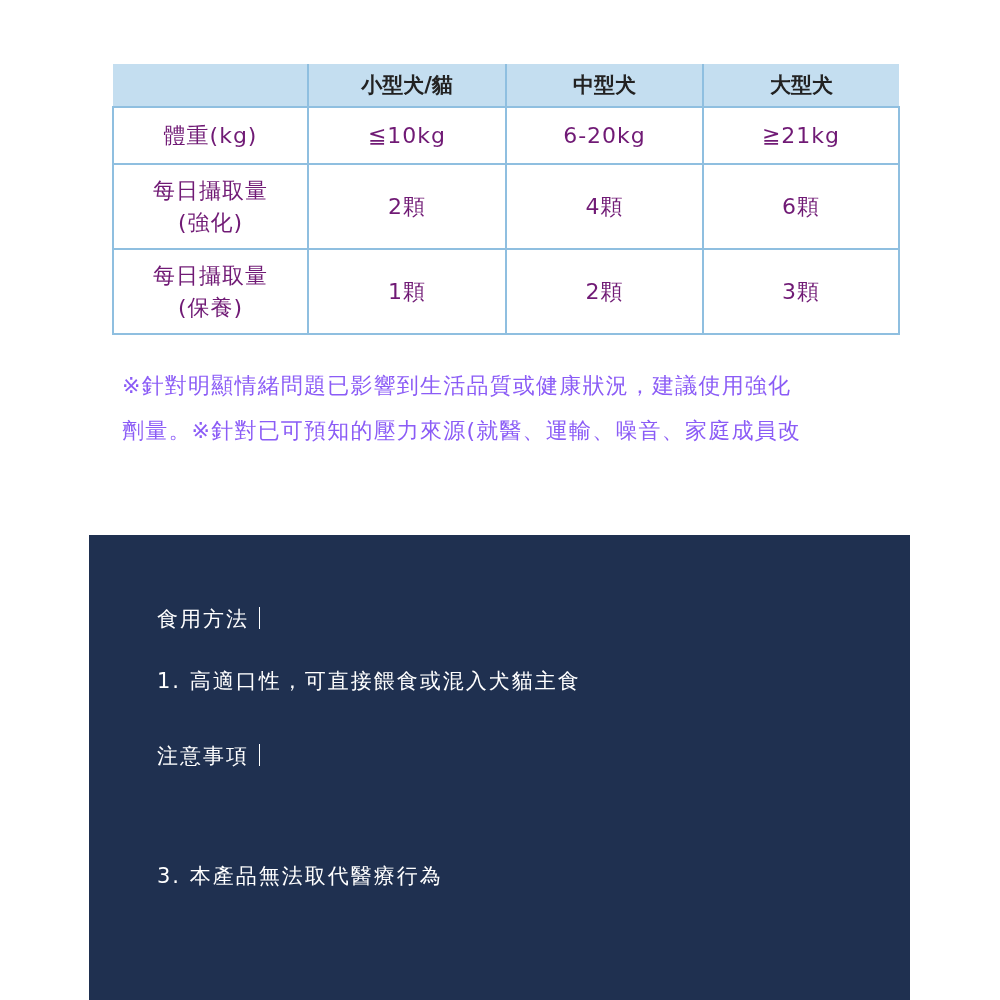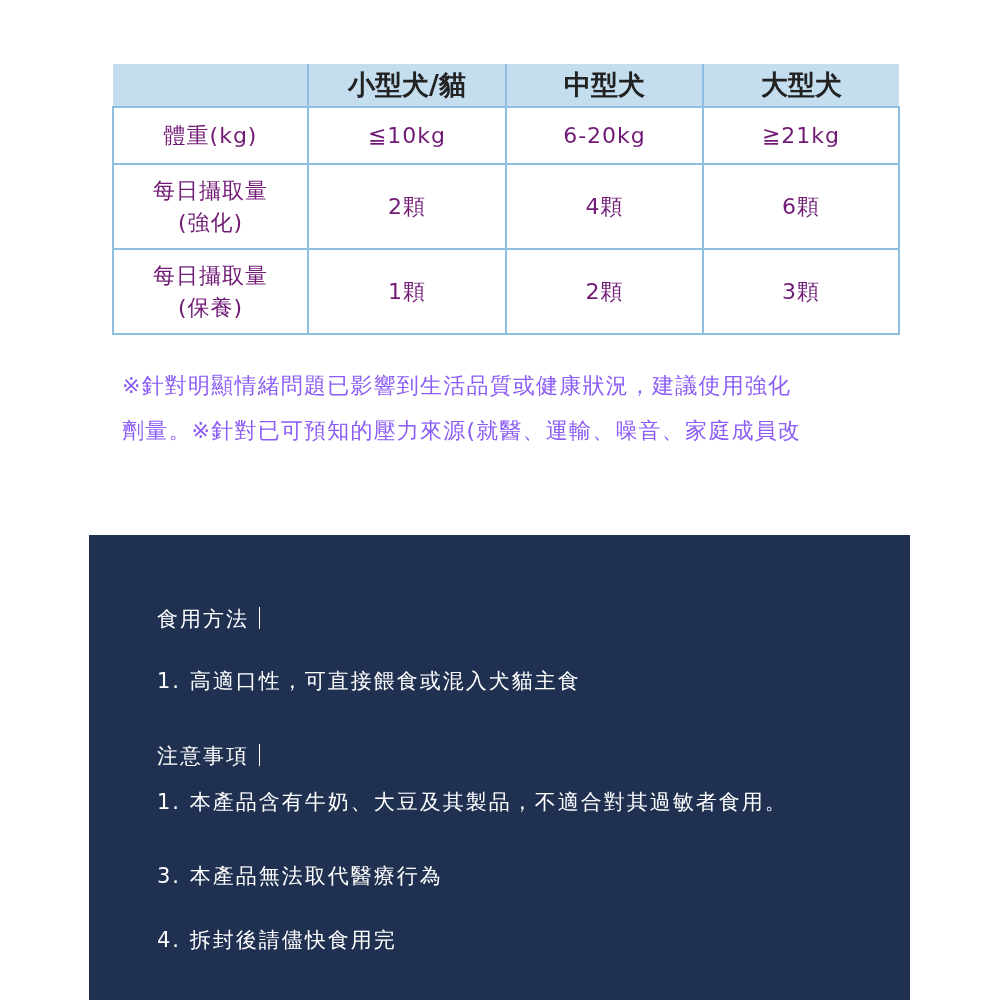--- a/index.html
+++ b/index.html
@@ -28,21 +28,21 @@
     .dose-table th, .dose-table td {
       border: 2px solid #8fbfe0;
       text-align: center;
       vertical-align: middle;
       padding: 0;
       color: #701a75;
     }
     .dose-table th {
       background: #c4def0;
       height: 42px;
-      font-size: 27px;
+      font-size: 21px;
       font-weight: bold;
       color: #222222;
       border-top: none;
     }
     .dose-table th:first-child { border-left: none; }
     .dose-table th:last-child  { border-right: none; }
     .dose-table td {
       background: #ffffff;
       font-size: 22px;
       letter-spacing: 1px;
@@ -148,18 +148,16 @@
 
   <div class="info-panel">
     <p class="section-title" style="top:54px">
       <span>食用方法</span><span class="sep"></span>
     </p>
     <p class="section-item" style="top:116px">1. 高適口性，可直接餵食或混入犬貓主食</p>
 
     <p class="section-title" style="top:191px">
       <span>注意事項</span><span class="sep"></span>
     </p>
-    <p class="section-item" style="top:237px">1. 本產品含有牛奶、大豆及其製品，不適合對其過敏者食用。</p>
     <p class="section-item" style="top:311px">3. 本產品無法取代醫療行為</p>
-    <p class="section-item" style="top:375px">4. 拆封後請儘快食用完</p>
   </div>
 
 </div>
 
 </body></html>

